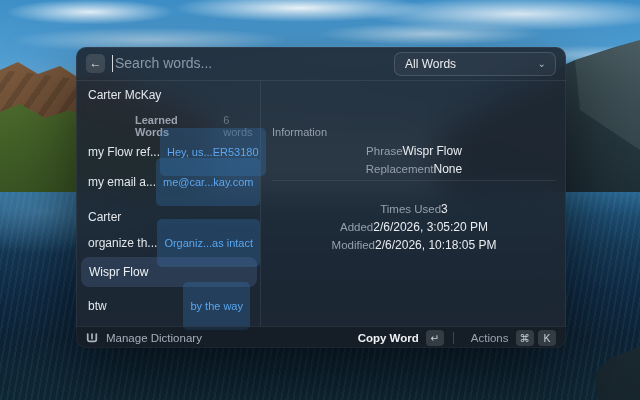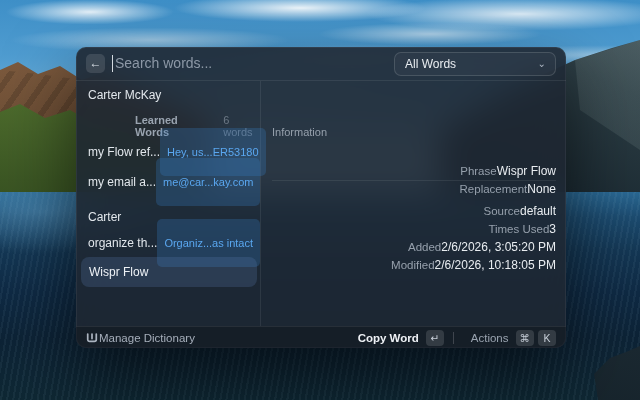--- a/index.html
+++ b/index.html
@@ -70,31 +70,31 @@
   .sectionRow{position:absolute;left:12px;height:18px;display:flex;gap:12px;align-items:center;}
   .sectionRow .sl{font-size:11px;color:#9aa4b0;font-weight:600;}
   .sectionRow .sc{font-size:11px;color:#6d7885;}
   .selRow{position:absolute;left:5px;width:176px;height:30px;border-radius:8px;
     background:rgba(94,130,185,.22);display:flex;align-items:center;padding:0 8px;}
   .selRow .lbl{font-size:12px;color:#eef2f6;}
 
   
   .rightcol{position:absolute;left:185px;top:33px;width:305px;height:246px;}
   .drow{position:absolute;left:11px;right:10px;height:17px;display:flex;
-    align-items:center;justify-content:flex-end;margin-top:20px;}
+    align-items:center;justify-content:center;}
   .drow .dl{font-size:11.5px;color:#96a0ac;}
   .drow .dv{font-size:12px;color:#e9edf1;}
   .dsep{position:absolute;left:11px;right:10px;top:100px;height:1px;background:rgba(255,255,255,.08);}
   .dheader{position:absolute;left:11px;top:44px;height:16px;font-size:11px;color:#96a0ac;line-height:16px;}
 
   
   .footer{position:absolute;left:0;right:0;bottom:0;height:22px;border-radius:0 0 10px 10px;
     background:rgba(16,21,27,.45);border-top:1px solid rgba(255,255,255,.08);
     display:flex;align-items:center;padding:0 10px;}
-  .mdWrap{display:flex;align-items:center;gap:1px;color:#a6afbb;}
+  .mdWrap{display:flex;align-items:center;gap:8px;color:#a6afbb;}
   .mdWrap .wlogo{display:flex;align-items:center;}
   .mdLabel{font-size:11.5px;color:#a6afbb;}
   .fspacer{flex:1;}
   .copyLbl{font-size:11.5px;font-weight:700;color:#eef1f5;margin-right:7px;}
   .keycap{height:16px;min-width:18px;border-radius:4px;background:rgba(255,255,255,.13);
     color:#c7cfd8;font-size:10.5px;line-height:16px;text-align:center;padding:0 4px;}
   .fdiv{width:1px;height:12px;background:rgba(255,255,255,.18);margin:0 9px;}
   .actLbl{font-size:11.5px;color:#9aa4b0;margin-right:7px;margin-left:8px;}
   .keyrow{display:flex;gap:4px;align-items:center;}
 </style>
@@ -156,40 +156,40 @@
 
       <div class="lrow" style="top:152px;">
         <span class="lbl">organize th...</span>
         <span class="badge">Organiz...as intact</span>
       </div>
 
       <div class="selRow" style="top:177px;">
         <span class="lbl">Wispr Flow</span>
       </div>
 
+      <div class="lrow" style="top:215px;">
+        <span class="lbl">btw</span>
+        <span class="badge">by the way</span>
+      </div>
     </div>
 
     <div class="rightcol">
       <div class="dheader">Information</div>
 
       <div class="drow" style="top:62px;">
         <span class="dl">Phrase</span>
         <span class="dv">Wispr Flow</span>
       </div>
       <div class="drow" style="top:80px;">
         <span class="dl">Replacement</span>
         <span class="dv">None</span>
       </div>
 
       <div class="dsep"></div>
 
-      <div class="drow" style="top:102px;">
-        <span class="dl">Source</span>
-        <span class="dv">default</span>
-      </div>
       <div class="drow" style="top:120px;">
         <span class="dl">Times Used</span>
         <span class="dv">3</span>
       </div>
       <div class="drow" style="top:138px;">
         <span class="dl">Added</span>
         <span class="dv">2/6/2026, 3:05:20 PM</span>
       </div>
       <div class="drow" style="top:156px;">
         <span class="dl">Modified</span>

